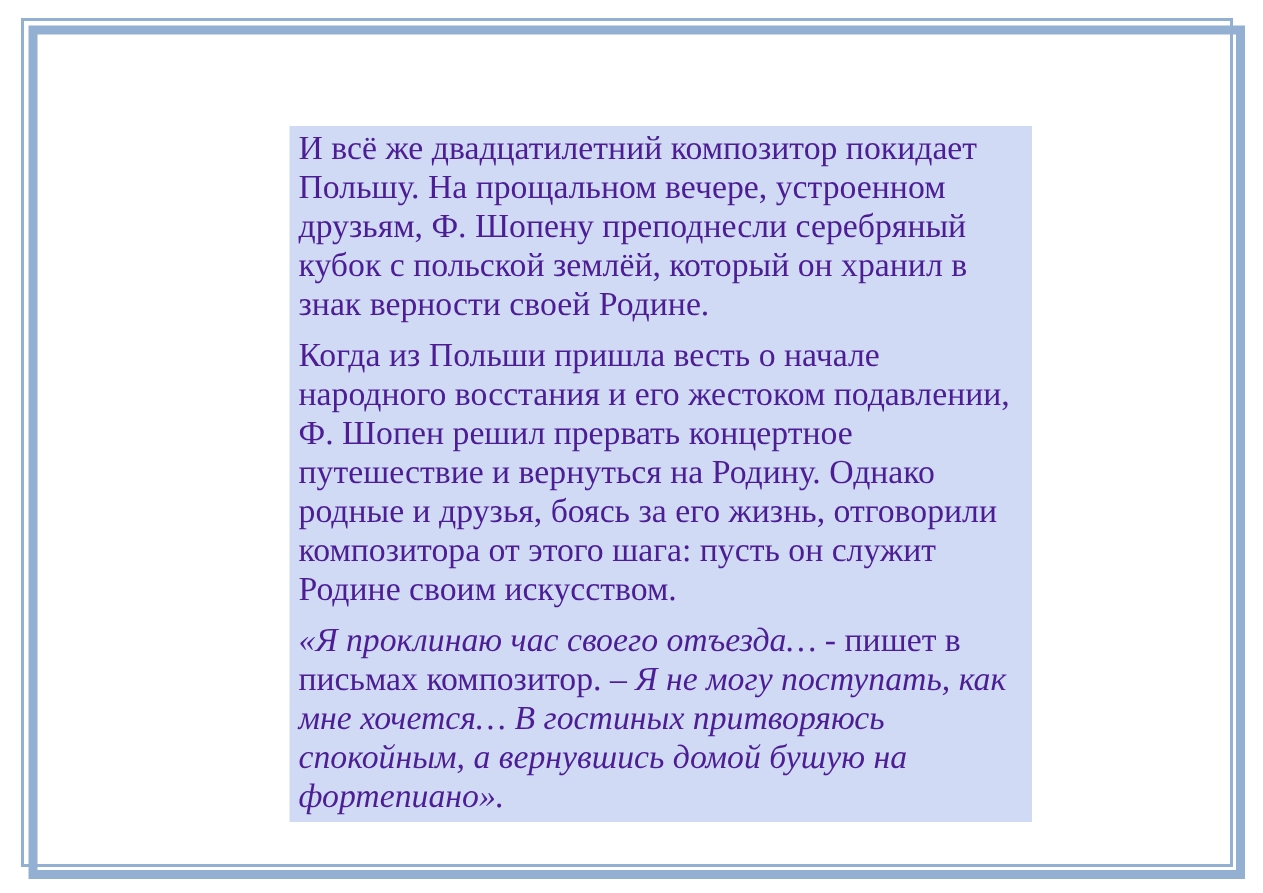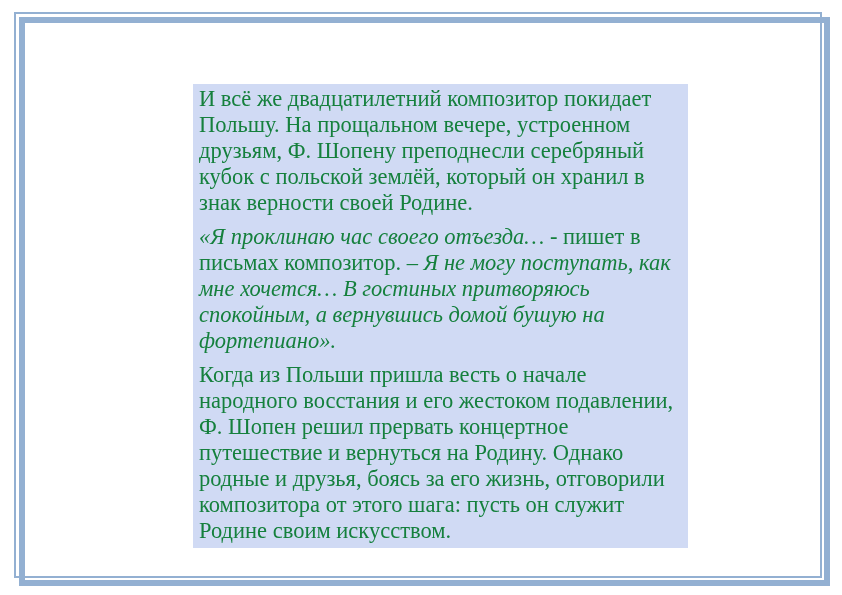--- a/index.html
+++ b/index.html
@@ -54,17 +54,17 @@
   }
   .seg-italic {
     font-style: italic;
   }
 </style>
 </head>
 <body style="background: rgb(255, 255, 255);">
 
 <div id="frame-thin" class="frame-line" style="border-color: rgb(147, 176, 210);"></div>
 <div id="frame-thick" class="frame-line" style="border-color: rgb(147, 176, 210);"></div>
-<div class="textbox" style="background: rgb(208, 218, 244); color: #15803d;">
+<div class="textbox" style="background: rgb(208, 218, 244); color: #4c1d95;">
     <p><span>И всё же двадцатилетний композитор покидает Польшу. На прощальном вечере, устроенном друзьям, Ф. Шопену преподнесли серебряный кубок с польской землёй, который он хранил в знак верности своей Родине.</span></p>
+    <p><span>Когда из Польши пришла весть о начале народного восстания и его жестоком подавлении, Ф. Шопен решил прервать концертное путешествие и вернуться на Родину. Однако родные и друзья, боясь за его жизнь, отговорили композитора от этого шага: пусть он служит Родине своим искусством.</span></p>
     <p><span class="seg-italic">«Я проклинаю час своего отъезда… </span><span>- пишет в письмах композитор. – </span><span class="seg-italic">Я не могу поступать, как мне хочется… В гостиных притворяюсь спокойным, а вернувшись домой бушую на фортепиано».</span></p>
-    <p><span>Когда из Польши пришла весть о начале народного восстания и его жестоком подавлении, Ф. Шопен решил прервать концертное путешествие и вернуться на Родину. Однако родные и друзья, боясь за его жизнь, отговорили композитора от этого шага: пусть он служит Родине своим искусством.</span></p>
   </div>
 
 </body></html>

